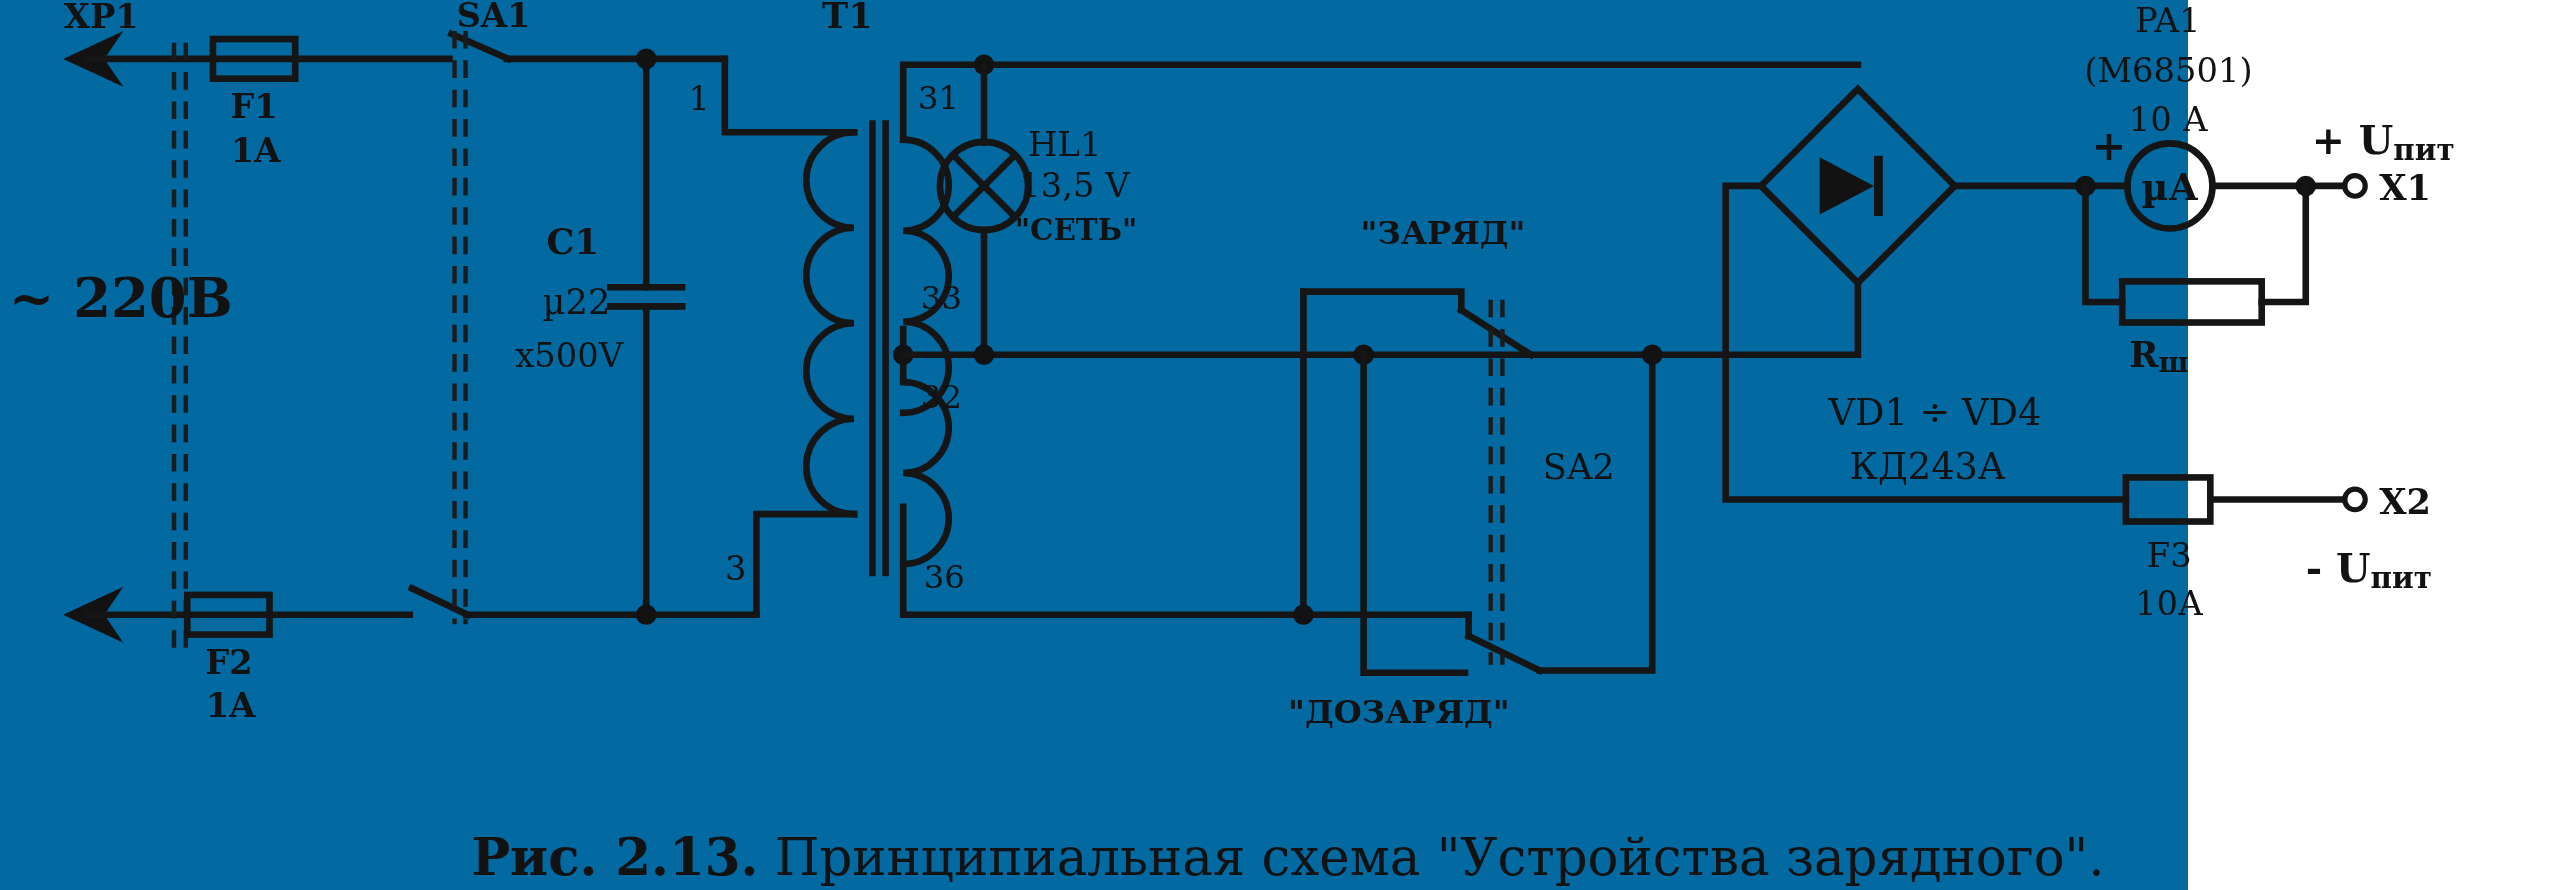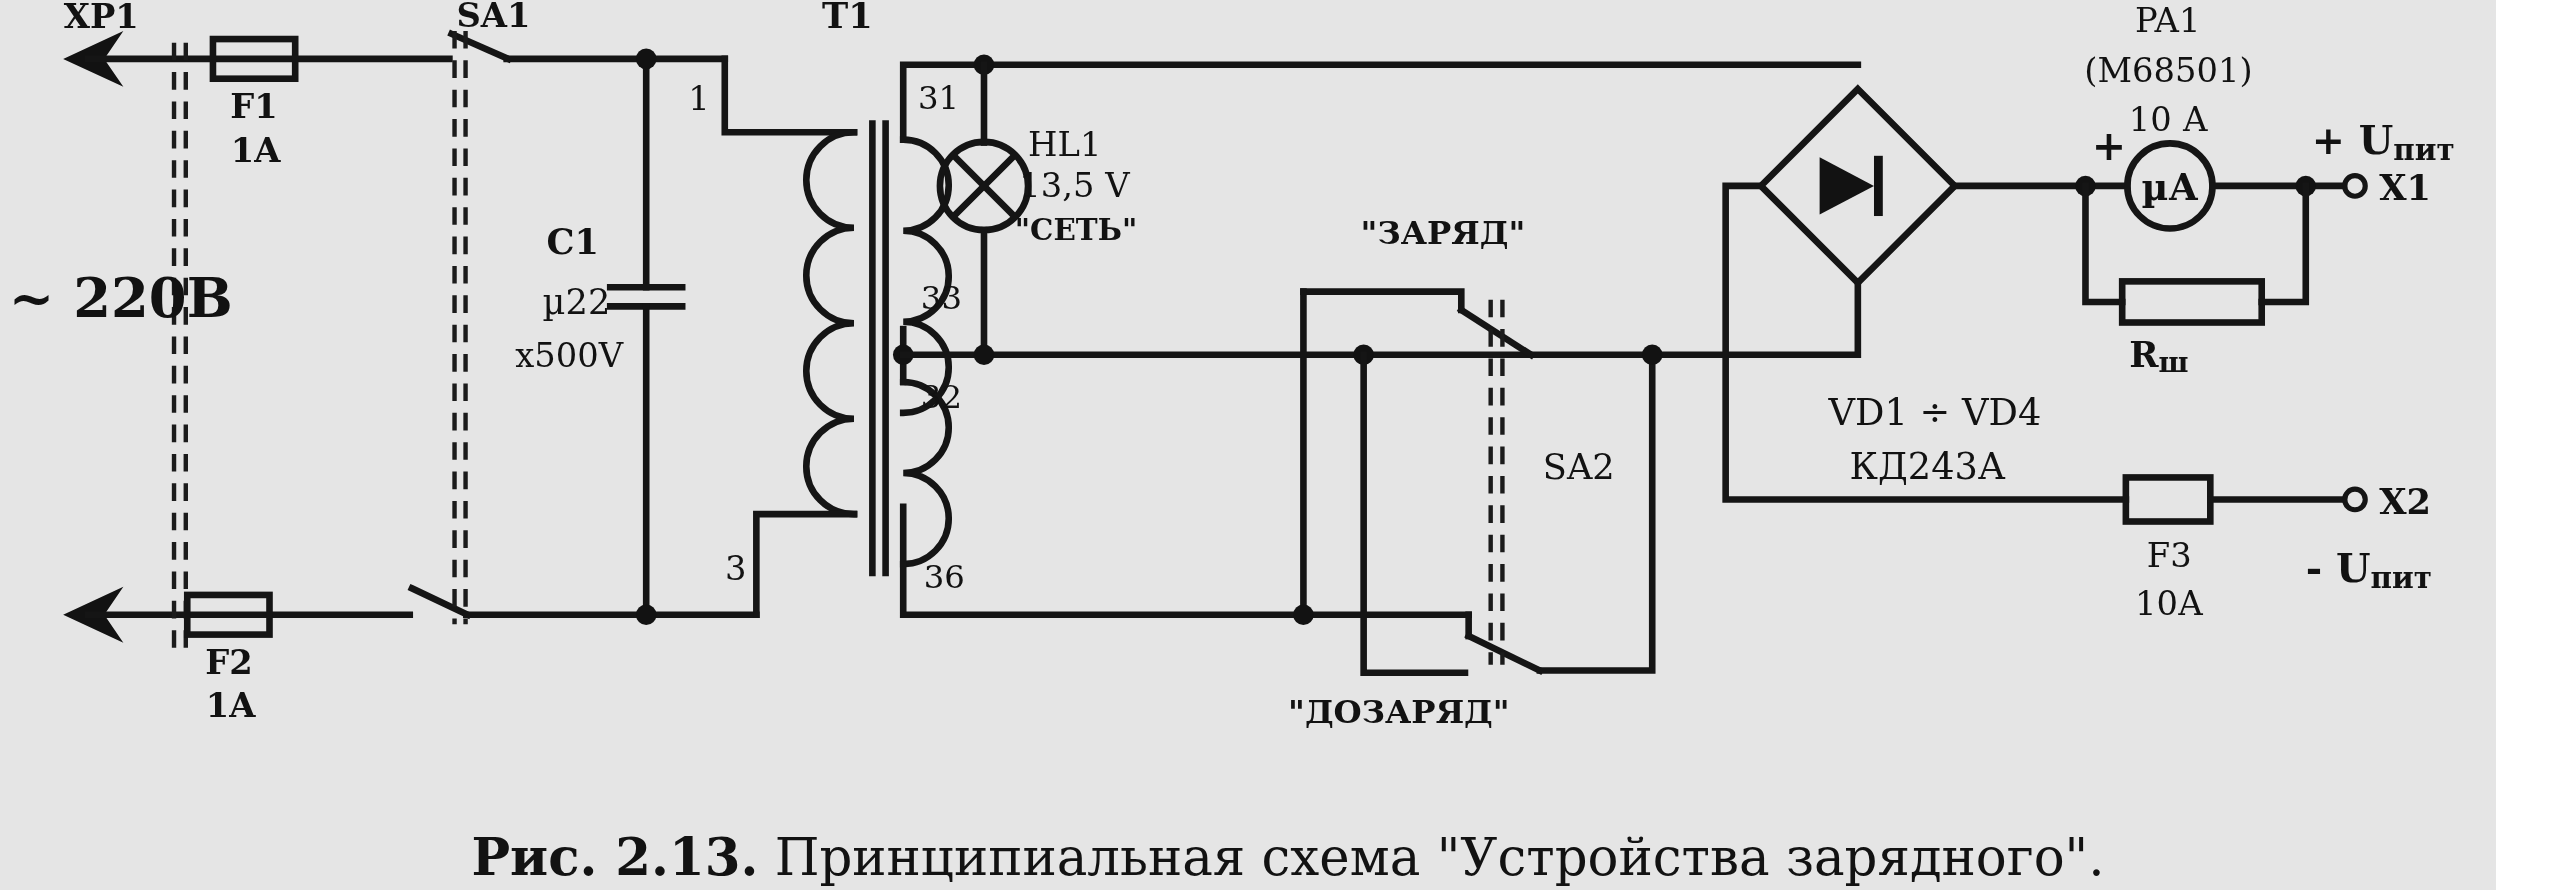--- a/index.html
+++ b/index.html
@@ -1,16 +1,16 @@
 <!DOCTYPE html>
 <html style="font-size:11.7px"><head>
 <meta charset="utf-8">
 <style>
   html,body{margin:0;padding:0;background:#ffffff;}
-  .page{width:2496px;height:891px;background:#e5e5e5;position:relative;font-family:"DejaVu Serif","Liberation Serif",serif;}
+  .page{width:2188px;height:891px;background:#0369a1;position:relative;font-family:"DejaVu Serif","Liberation Serif",serif;}
   svg{display:block}
   text{fill:#121212;font-family:"DejaVu Serif","Liberation Serif",serif;}
   .lbl{font-weight:bold;}
   .wire{stroke:#151515;stroke-width:9;fill:none;stroke-linecap:square;}
   .thin{stroke:#151515;stroke-width:7;fill:none;}
   .dash{stroke:#1b1b1b;stroke-width:6;fill:none;stroke-dasharray:24 16;}
   .box{stroke:#151515;stroke-width:9;fill:none;}
   .dot{fill:#121212;stroke:none;}
   .blk{fill:#121212;stroke:none;}
 </style>

